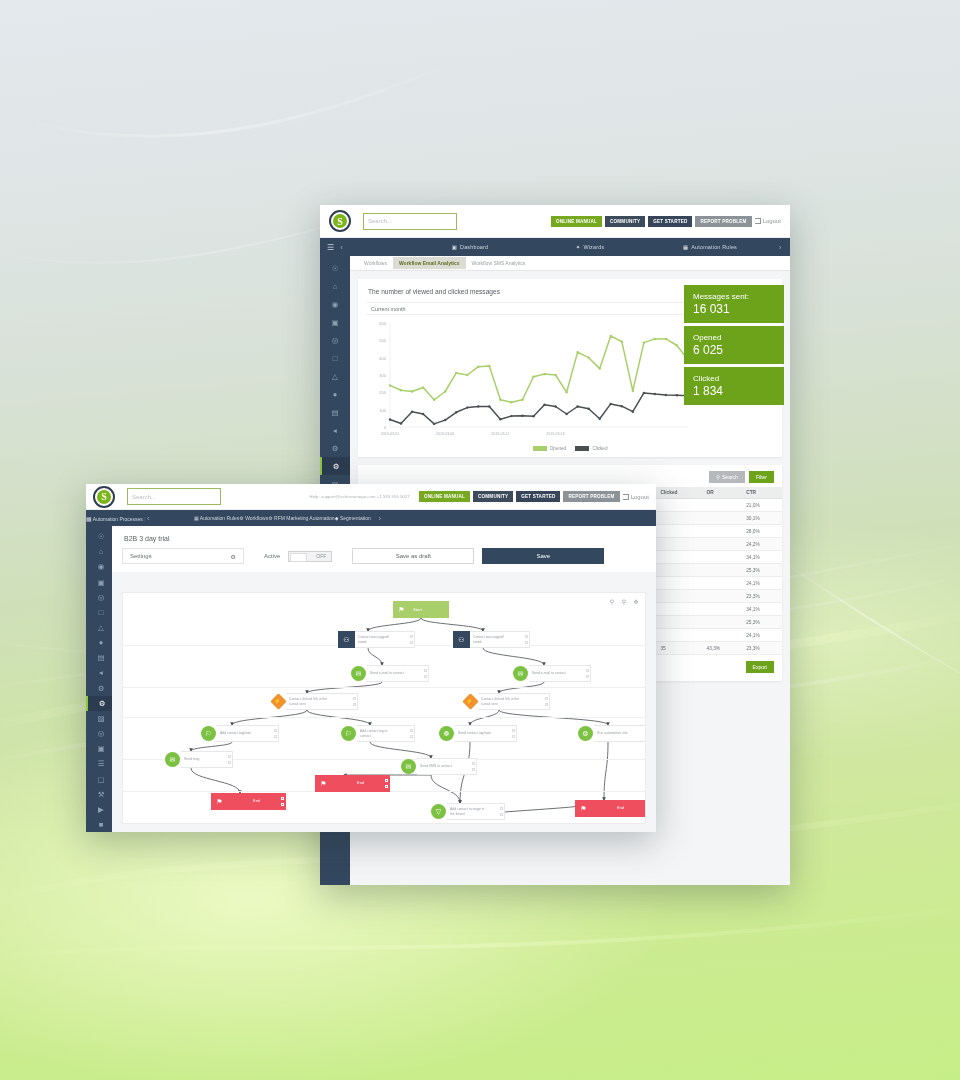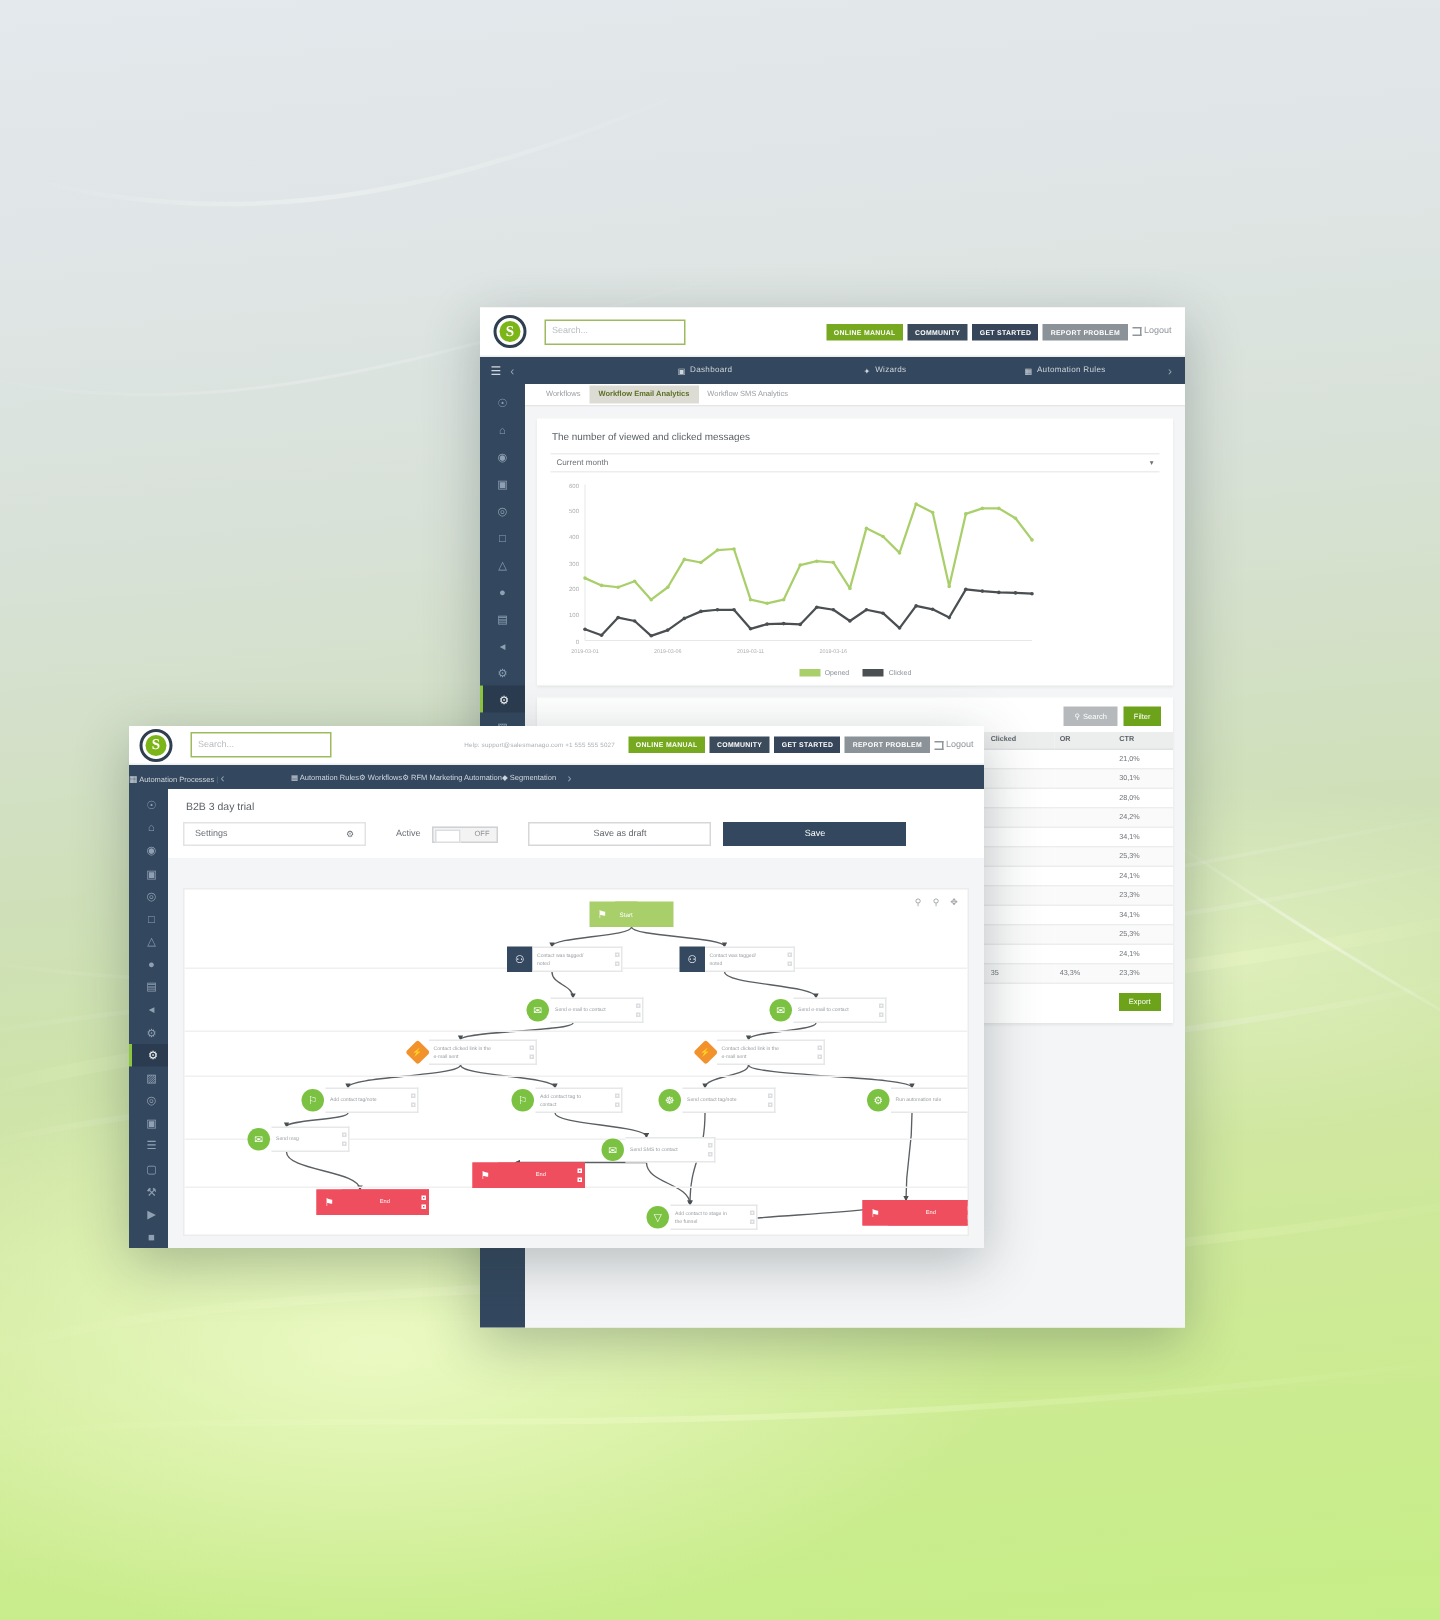--- a/index.html
+++ b/index.html
@@ -341,20 +341,34 @@
             <span class="sw" style="background:#a9cf6a"></span>
             <span>Opened</span>
           </span>
           <span>
             <span class="sw" style="background:#4a4f52"></span>
             <span>Clicked</span>
           </span>
         </div>
       </div>
 
+      <div class="statcards">
+        <div class="stat">
+          <div class="lab">Messages sent:</div>
+          <div class="val">16 031</div>
+        </div>
+        <div class="stat">
+          <div class="lab">Opened</div>
+          <div class="val">6 025</div>
+        </div>
+        <div class="stat">
+          <div class="lab">Clicked</div>
+          <div class="val">1 834</div>
+        </div>
+      </div>
     </div>
 
     <div class="card" style="margin-top:4px;">
       <div class="tbl-head">
         <div class="btn-sm gray">
           <span>⚲</span>
           <span>Search</span>
         </div>
         <div class="btn-sm green">Filter</div>
       </div>

